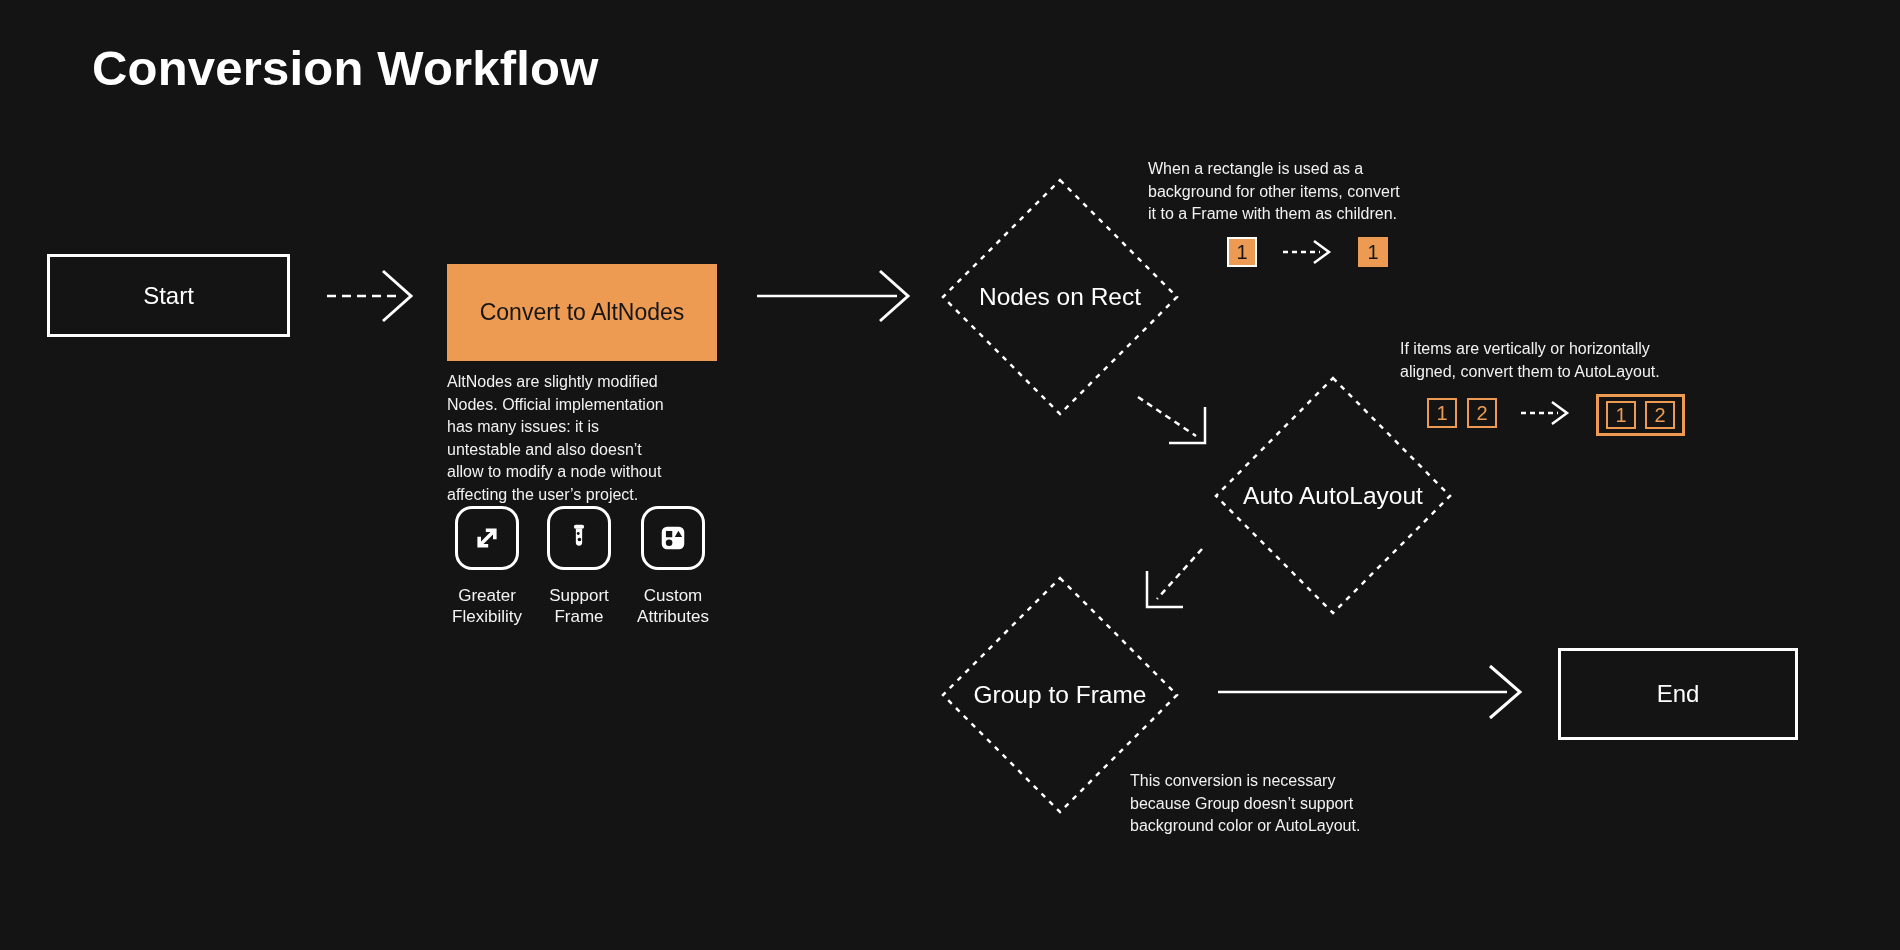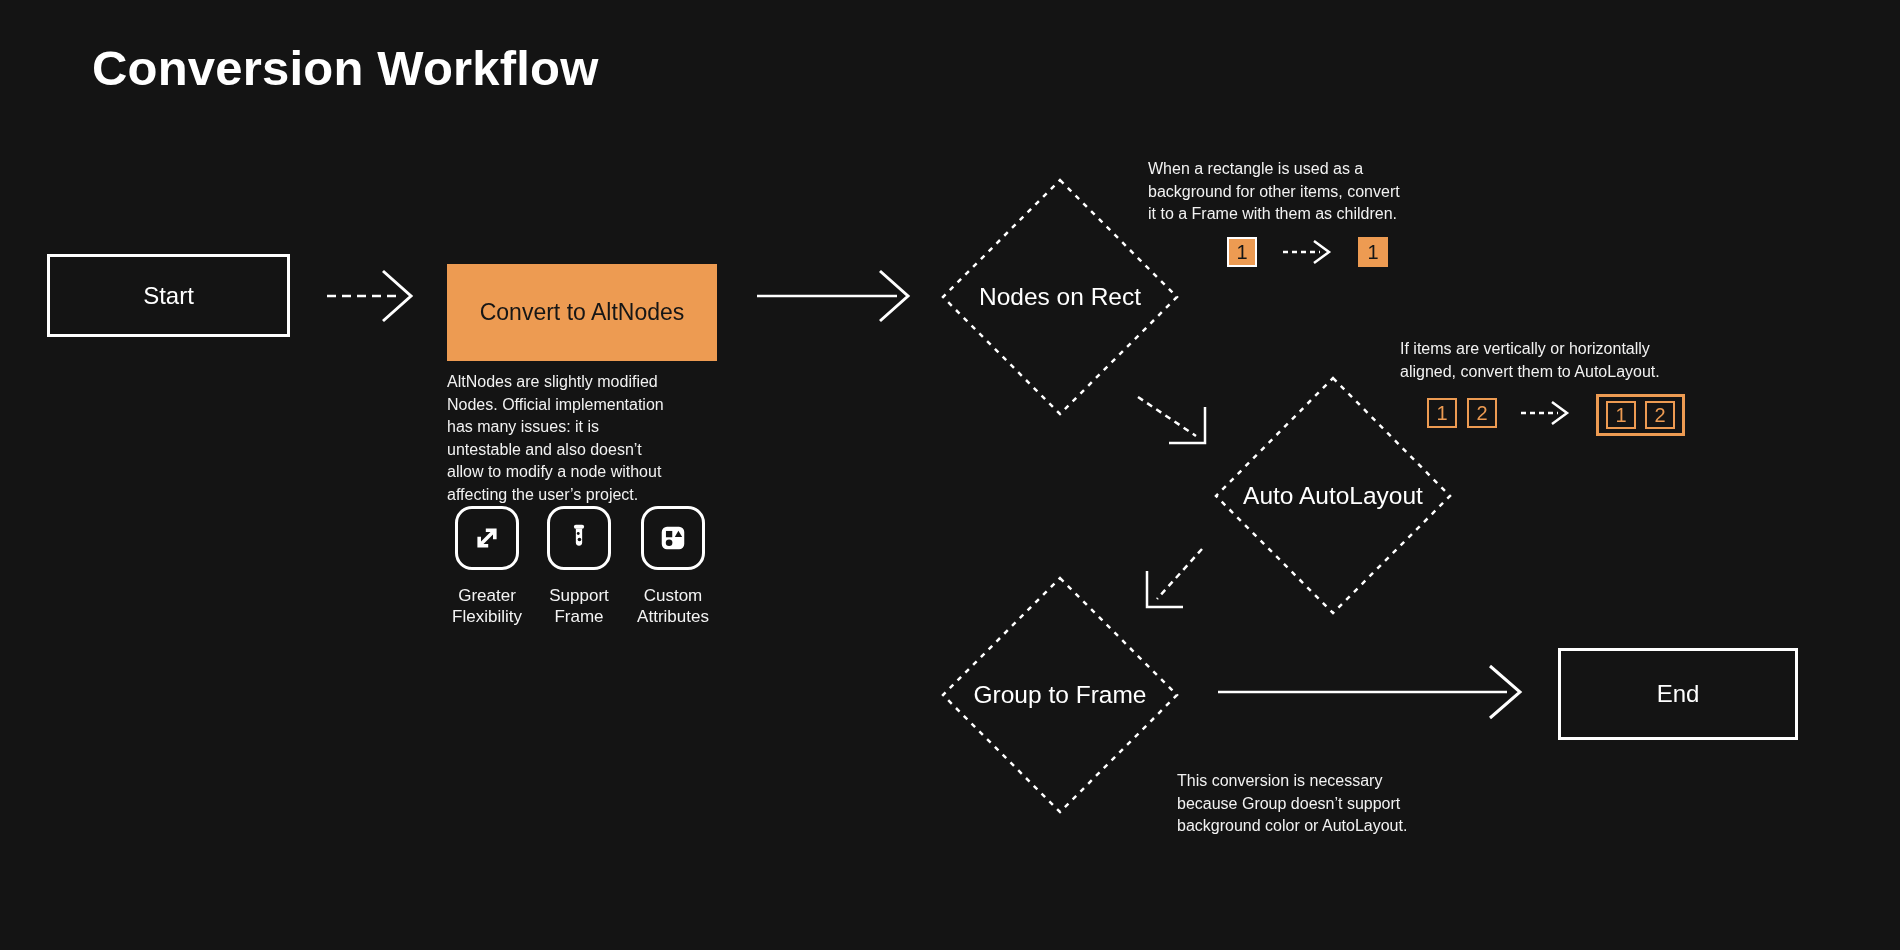--- a/index.html
+++ b/index.html
@@ -10,21 +10,21 @@
   .flow-box{position:absolute;box-sizing:border-box;border:3px solid #fff;display:flex;
             align-items:center;justify-content:center;font-size:24px;color:#fff;}
   #start-box{left:47px;top:254px;width:243px;height:83px;}
   #end-box{left:1558px;top:648px;width:240px;height:92px;}
   #convert-box{left:447px;top:248px;width:270px;height:97px;background:#ED9B52;border:none;
                color:#161616;font-size:23px;font-weight:500;margin-top:16px;}
   .note{position:absolute;font-size:16px;line-height:22.5px;white-space:pre-line;color:#f2f2f2;width:360px;}
   #convert-desc{left:447px;top:351px;width:300px;margin-top:20px;}
   #note-rect{left:1148px;top:158px;}
   #note-autolayout{left:1400px;top:338px;}
-  #note-group{left:1130px;top:770px;margin-left:47px;}
+  #note-group{left:1130px;top:770px;}
   .diamond-label{position:absolute;transform:translate(-50%,-50%);font-size:24.5px;color:#fff;white-space:nowrap;}
   .feature{position:absolute;top:506px;width:130px;transform:translateX(-50%);
            display:flex;flex-direction:column;align-items:center;}
   .feature-icon-box{width:64px;height:64px;box-sizing:border-box;border:3px solid #fff;border-radius:17px;
                     display:flex;align-items:center;justify-content:center;}
   .feature-label{margin-top:15px;font-size:17px;line-height:21px;text-align:center;white-space:pre-line;color:#f4f4f4;}
   .num-box{position:absolute;width:30px;height:30px;box-sizing:border-box;display:flex;align-items:center;
            justify-content:center;font-size:20px;font-weight:500;}
   .num-filled{background:#ED9B52;color:#161616;}
   .num-filled-stroked{background:#ED9B52;color:#161616;border:2px solid #fff;}

